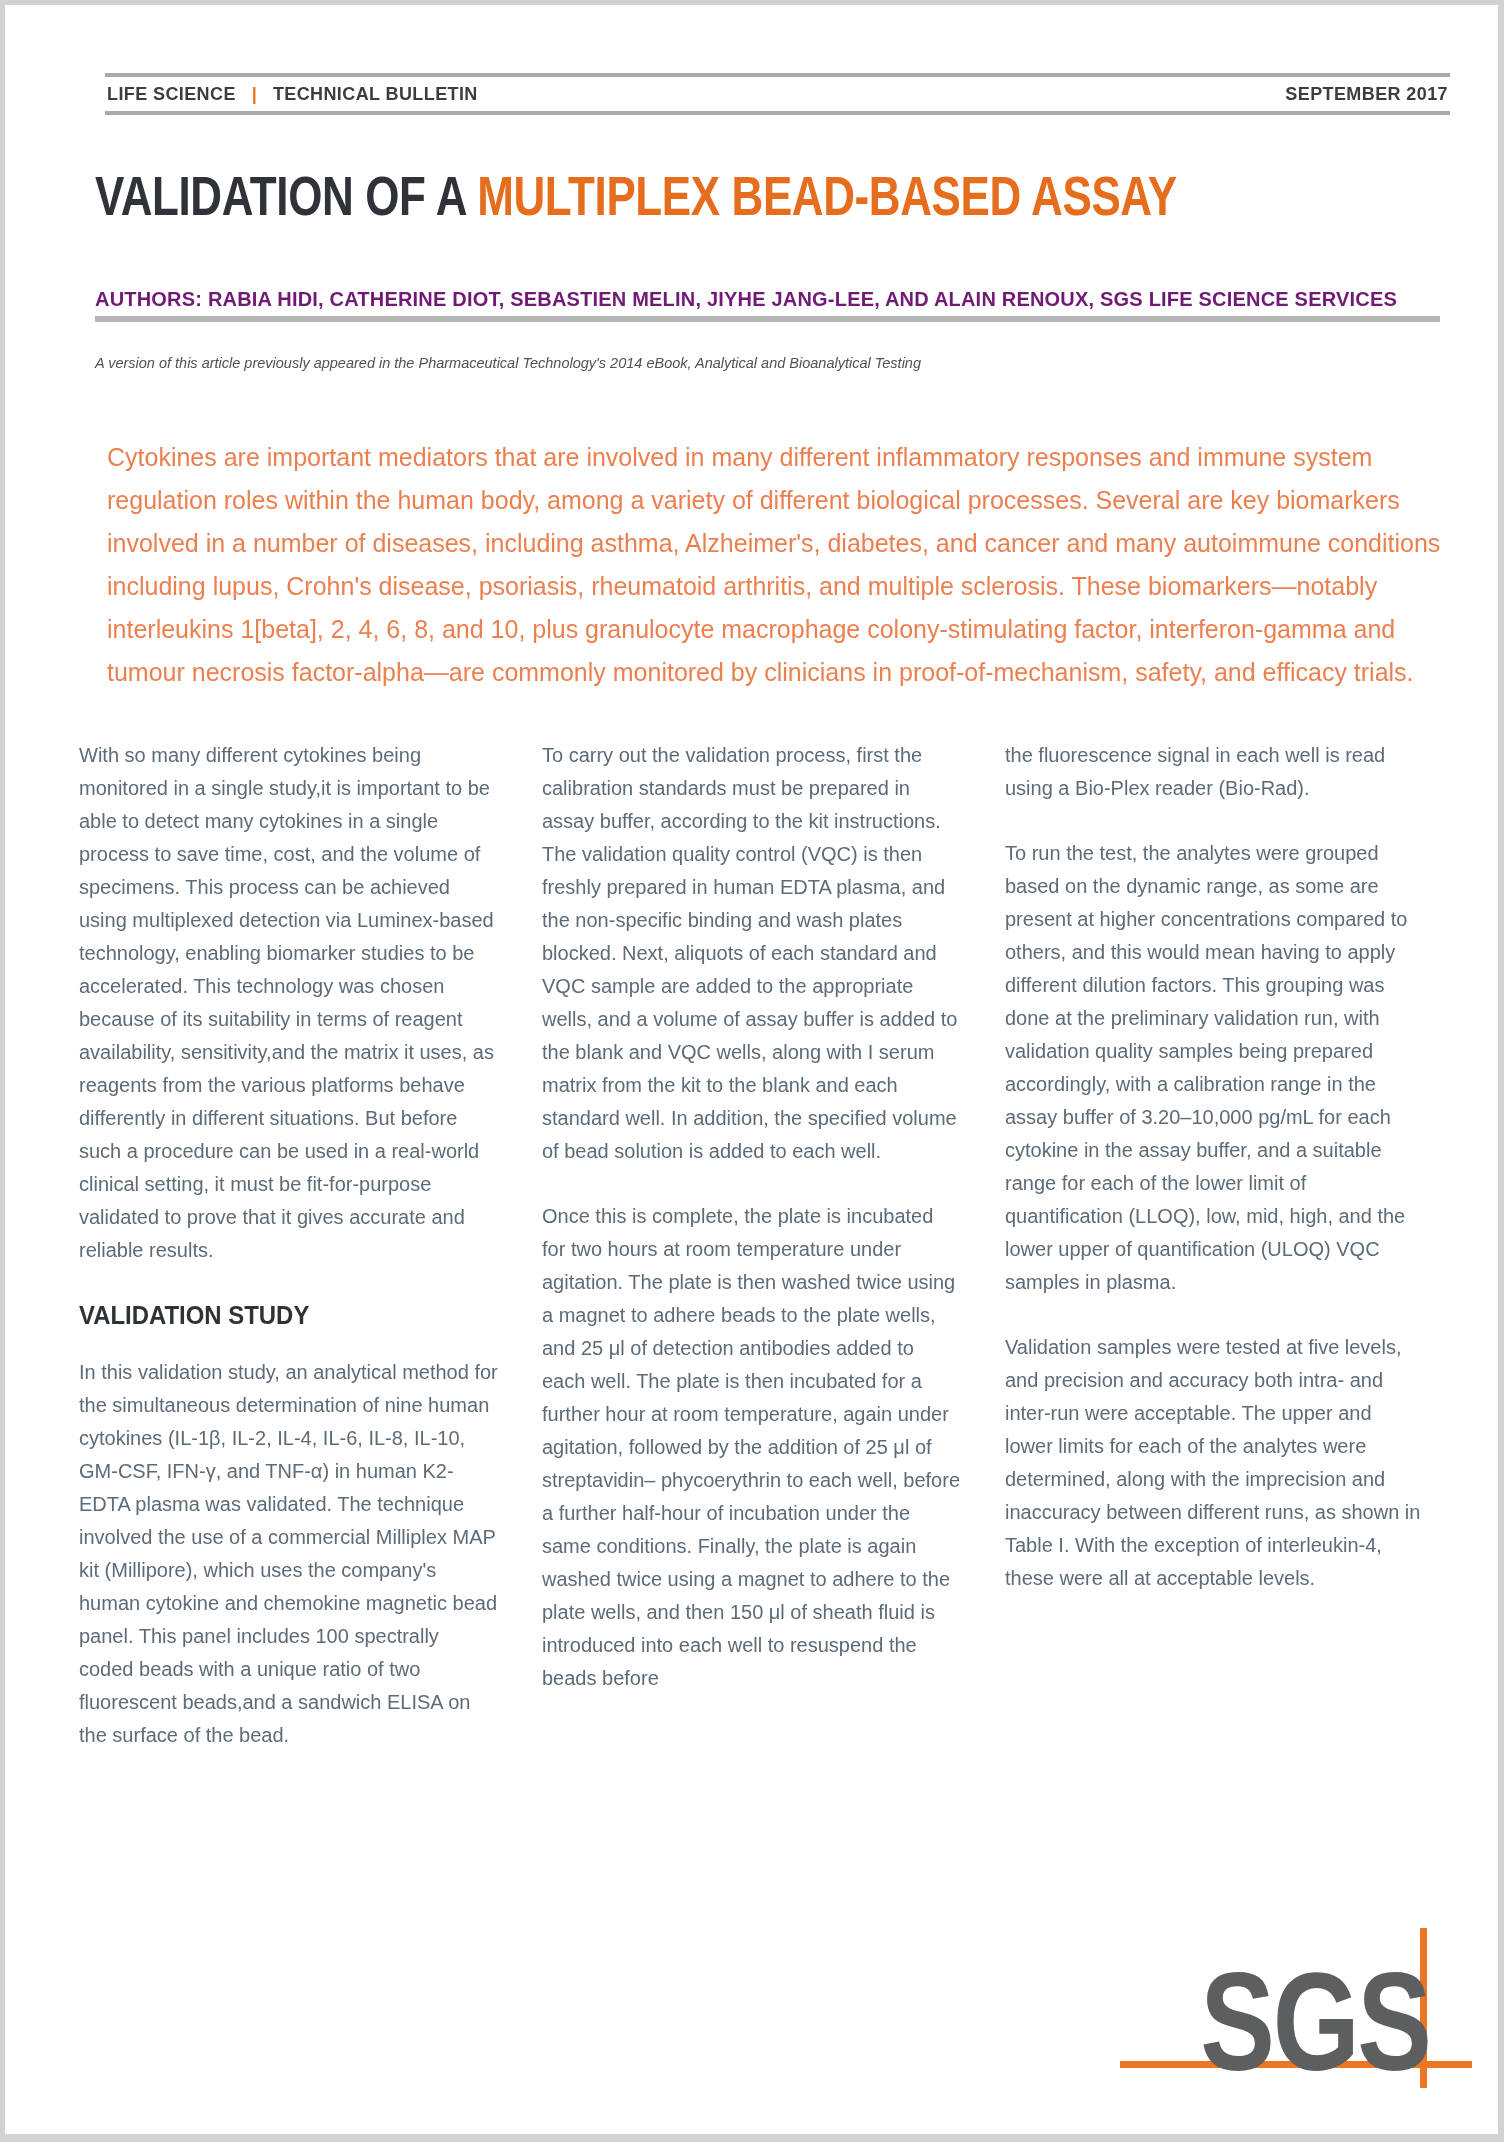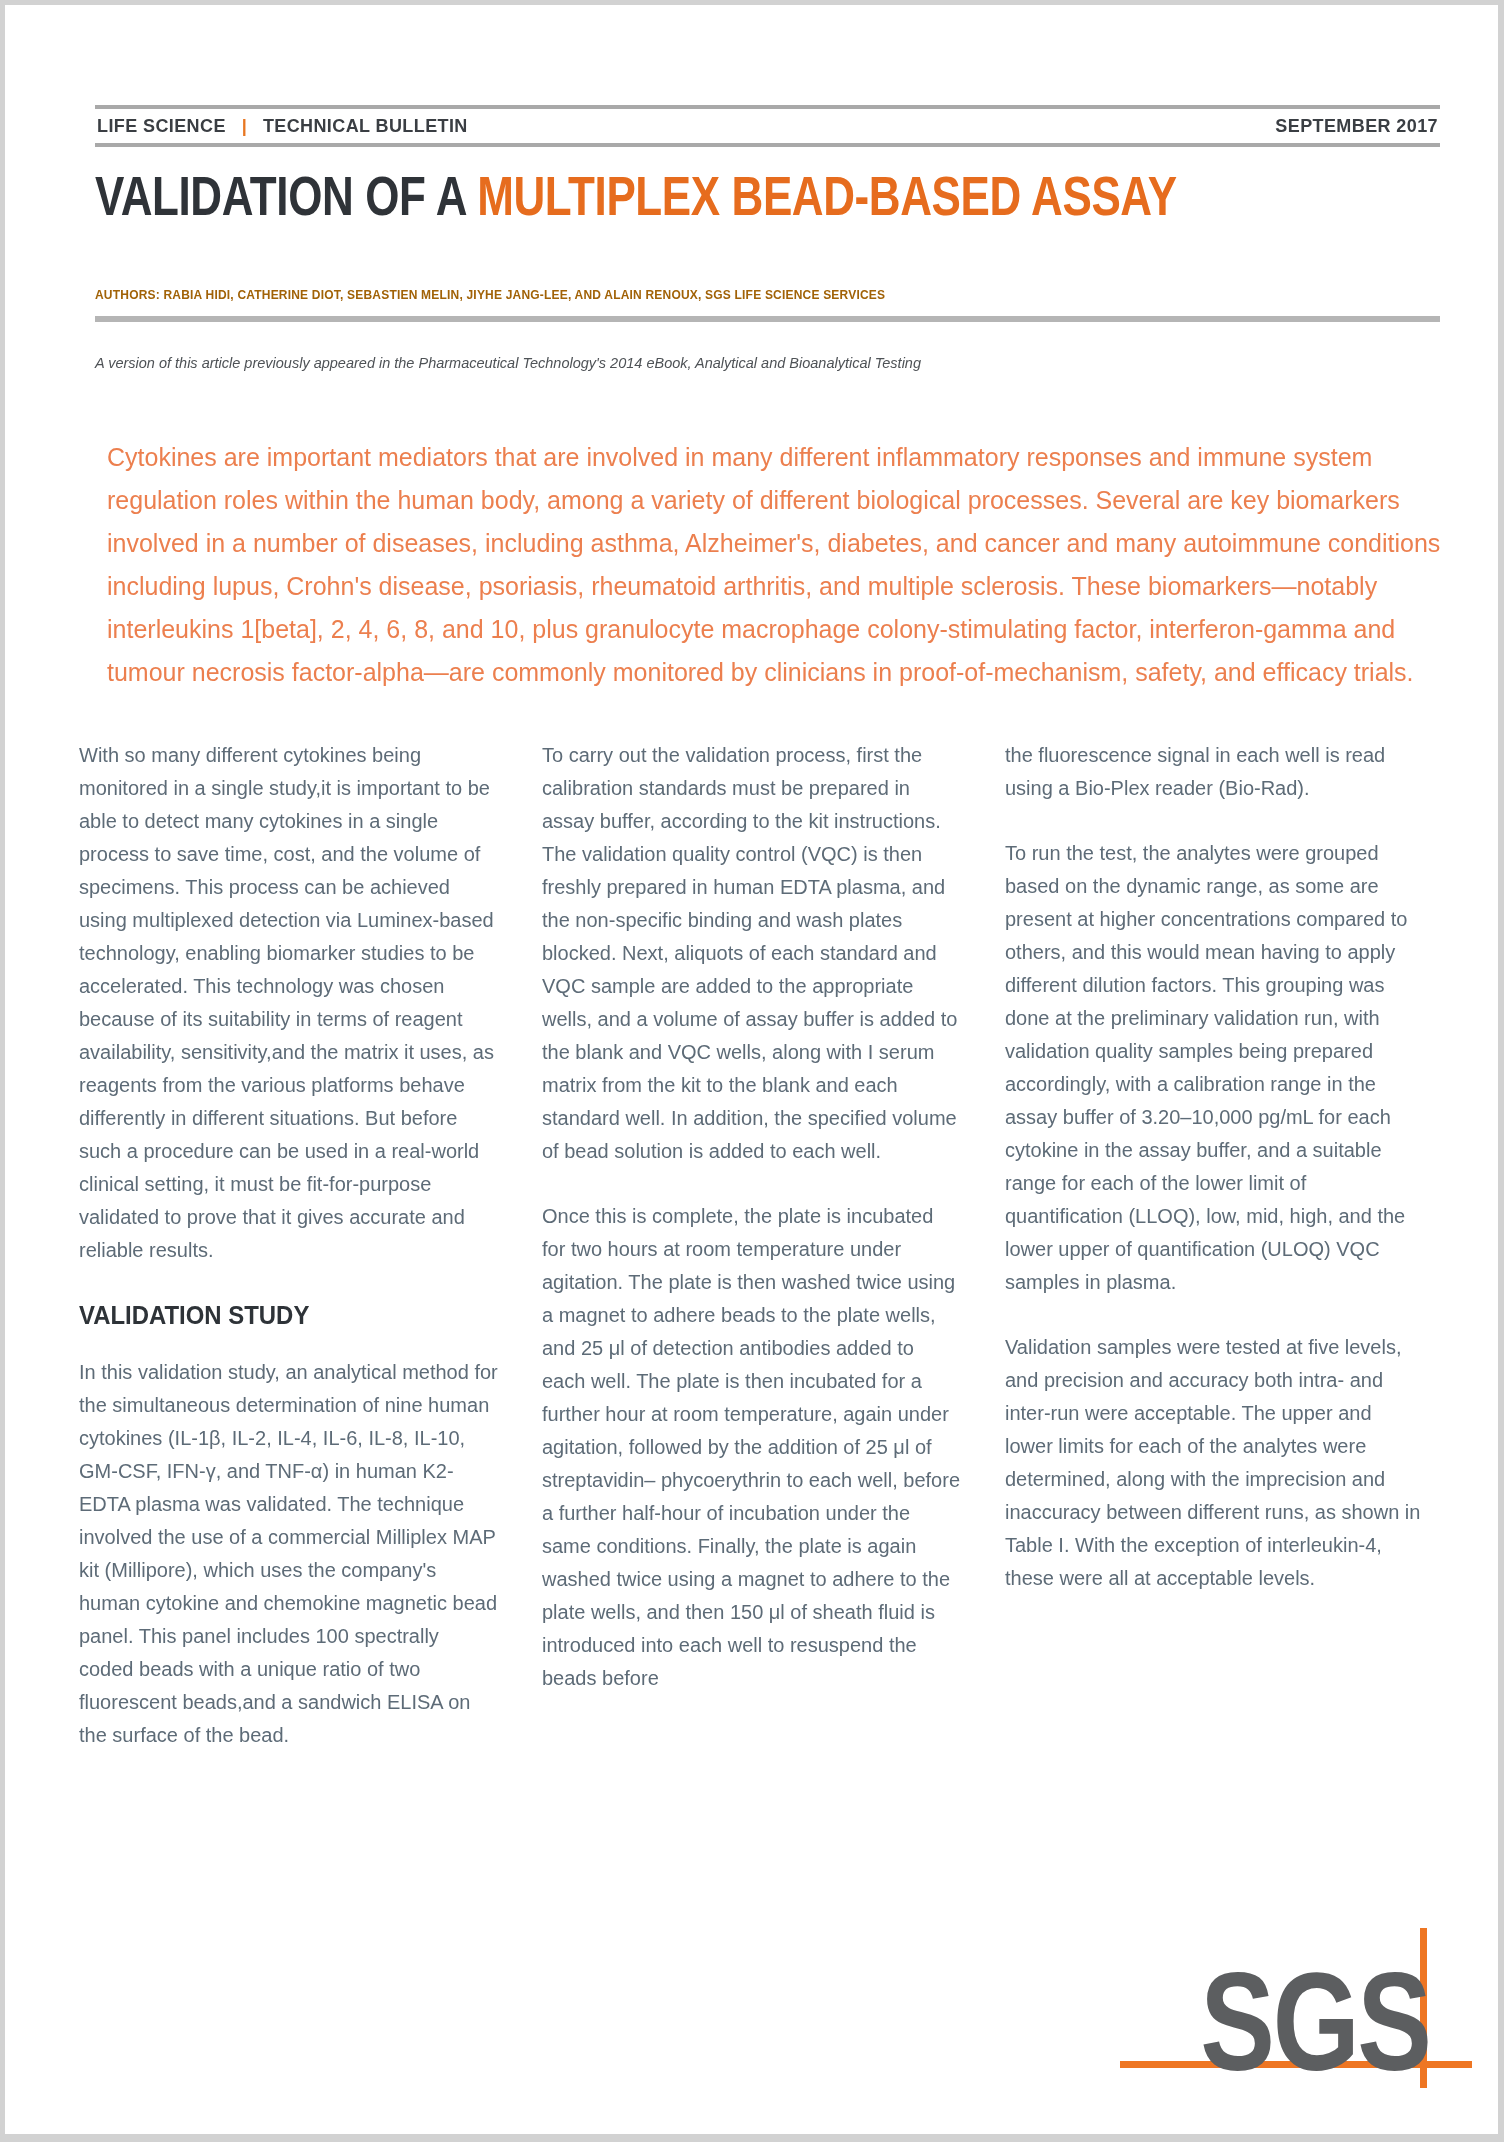--- a/index.html
+++ b/index.html
@@ -1,38 +1,38 @@
 <!DOCTYPE html>
 <html><head>
 <meta charset="utf-8">
 <style>
   html,body{margin:0;padding:0;background:#c9c9c9;}
   .canvas{position:relative;width:1504px;height:2142px;background:#d2d2d2;
           font-family:"Liberation Sans",sans-serif;overflow:hidden;}
   .page{position:absolute;left:5px;top:5px;width:1493px;height:2129px;background:#ffffff;}
 
   
-  .masthead{position:absolute;left:90px;top:68px;width:1345px;box-sizing:border-box;
+  .masthead{position:absolute;left:100px;top:68px;width:1345px;box-sizing:border-box;
             border-top:4px solid #a9a9a9;border-bottom:4px solid #a9a9a9;
             display:flex;justify-content:space-between;align-items:center;
-            padding:7px 2px 6px 2px;margin-top:32px;}
+            padding:7px 2px 6px 2px;}
   .masthead-left{display:flex;gap:16px;align-items:baseline;}
   .mast-text{font-size:18px;font-weight:bold;color:#3a3e43;letter-spacing:.4px;white-space:nowrap;}
   .mast-divider{color:#e87722;font-weight:bold;font-size:18px;}
 
   
   .doc-title{position:absolute;left:90px;top:162px;white-space:nowrap;
              font-size:55px;font-weight:bold;line-height:58px;letter-spacing:-.5px;
              transform:scaleX(.8);transform-origin:0 50%;}
   .title-dark{color:#2f3338;}
   .title-orange{color:#e66c1e;}
 
   
-  .byline{position:absolute;left:90px;top:283px;width:1345px;font-size:12px;font-weight:bold;
-          color:#a16207;letter-spacing:.2px;white-space:nowrap;}
+  .byline{position:absolute;left:90px;top:283px;width:1345px;font-size:20px;font-weight:bold;
+          color:#701a75;letter-spacing:.2px;white-space:nowrap;}
   .rule-heavy{position:absolute;left:90px;top:311px;width:1345px;height:6px;background:#b5b5b5;}
   .reprint-note{position:absolute;left:90px;top:350px;width:1345px;font-size:14.5px;
                 font-style:italic;color:#4e5256;}
 
   
   .intro{position:absolute;left:90px;top:419px;width:1352px;
          font-size:25px;line-height:43px;color:#ec7f4e;margin:12px;}
 
   
   .columns{position:absolute;left:74px;top:734px;width:1345px;display:flex;gap:44px;}

